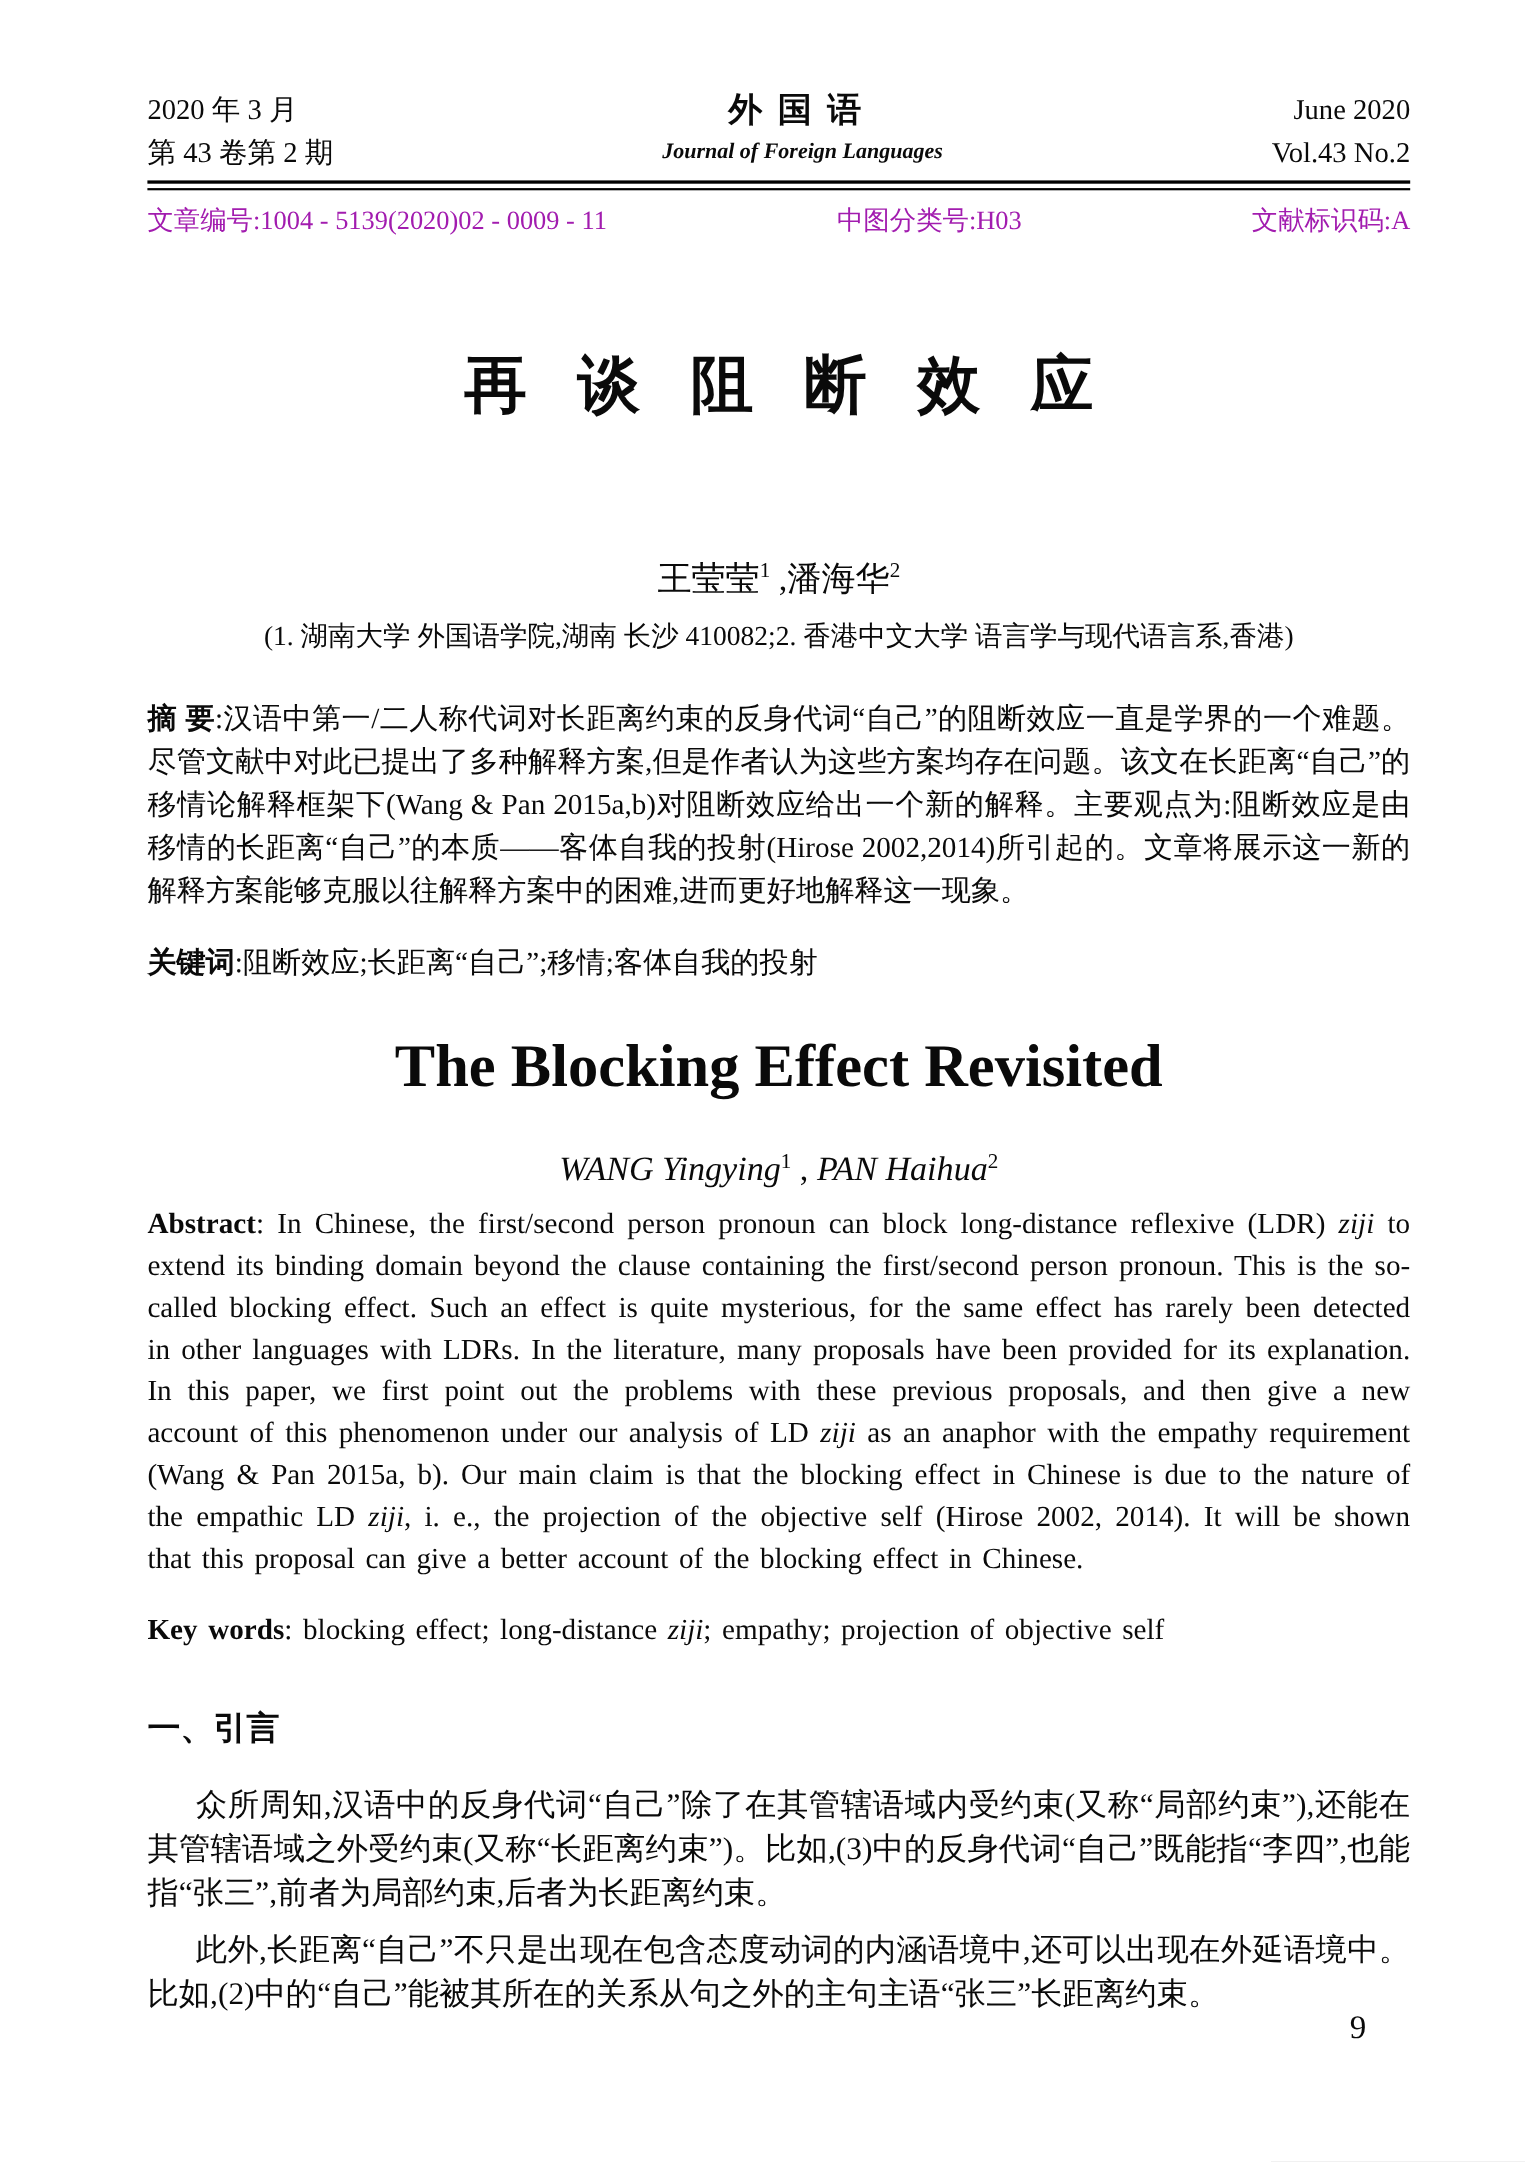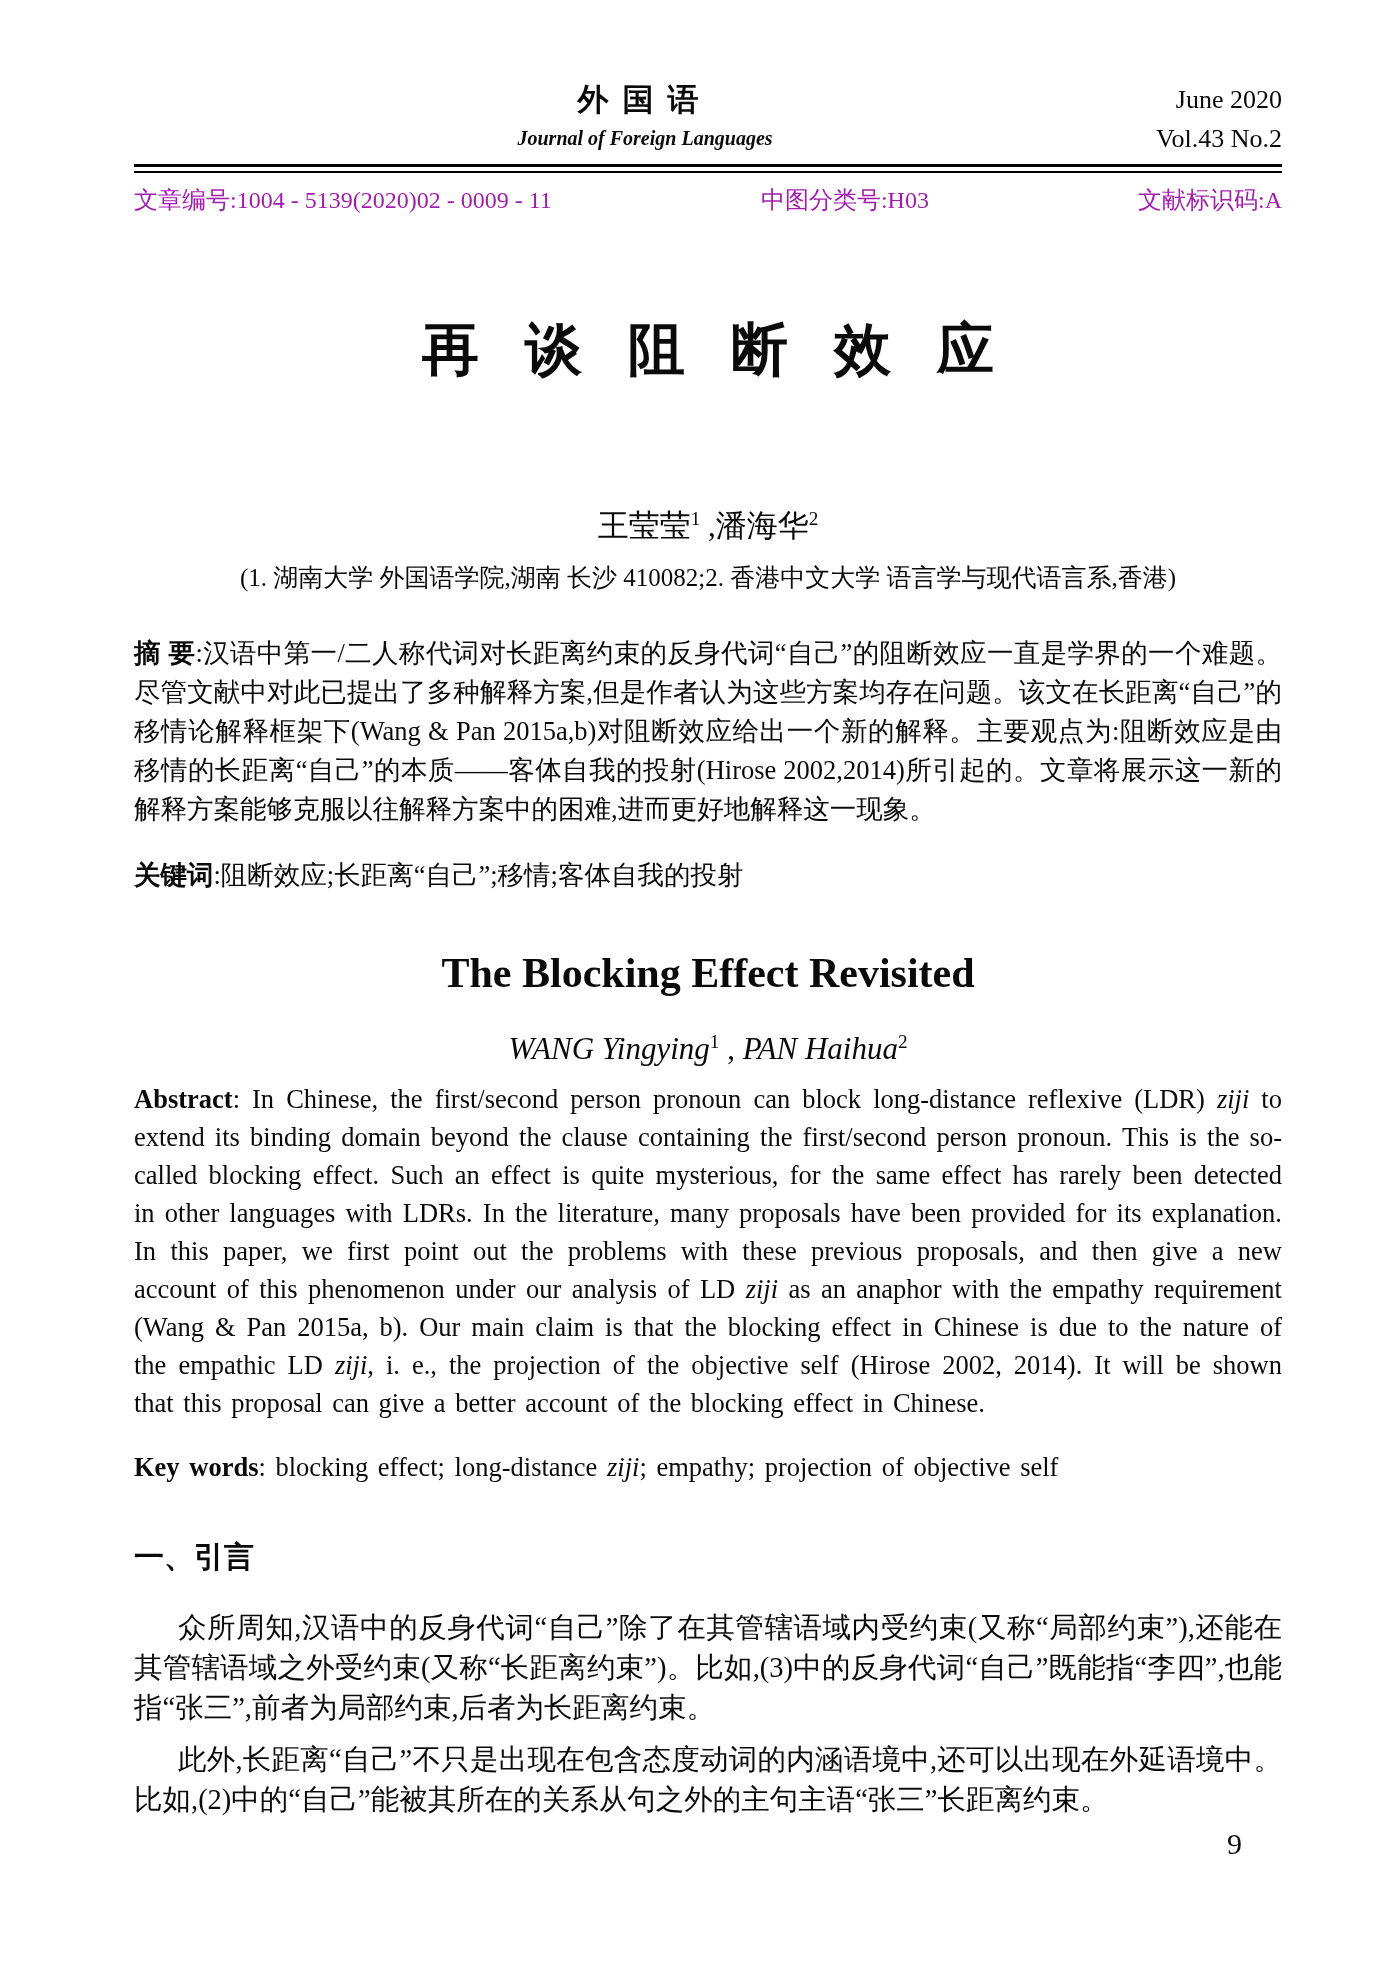--- a/index.html
+++ b/index.html
@@ -24,21 +24,21 @@
     margin-top:96px;text-align:center;font-size:57px;font-weight:700;
     font-family:"Liberation Sans","DejaVu Sans",sans-serif;
     letter-spacing:46px;text-indent:46px;white-space:nowrap;
   }
   .cn-authors{margin-top:116px;text-align:center;font-size:31px;}
   .cn-affiliation{margin-top:14px;text-align:center;font-size:25px;}
   .cn-abstract{margin-top:40px;font-size:26.5px;line-height:39px;text-align:justify;}
   .cn-keywords{font-size:26.5px;line-height:39px;margin-top:12px;}
   .cn-abstract .seg-b,.cn-keywords .seg-b{font-family:"Liberation Sans","DejaVu Sans",sans-serif;}
   
-  .en-title{margin-top:54px;text-align:center;font-size:42px;font-weight:700;}
+  .en-title{margin-top:42px;text-align:center;font-size:55px;font-weight:700;}
   .en-authors{margin-top:24px;text-align:center;font-size:31px;}
   .en-affiliation{margin-top:12px;text-align:center;font-size:25px;line-height:40px;
     font-family:"Liberation Sans","DejaVu Sans",sans-serif;}
   .en-abstract{margin-top:12px;font-size:26.5px;line-height:38px;text-align:justify;word-spacing:3px;}
   .en-keywords{font-size:26.5px;line-height:38px;word-spacing:3px;}
   
   .section-heading{margin-top:51px;font-size:30px;font-weight:700;
     font-family:"Liberation Sans","DejaVu Sans",sans-serif;}
   .body-para{margin:12px 0 0 0;font-size:28.5px;line-height:40px;text-align:justify;text-indent:44px;}
   .example-line{margin:4px 0 0 0;font-size:28.5px;line-height:40px;padding-left:28px;}
@@ -48,20 +48,24 @@
   .seg-i{font-style:italic;}
   .seg-sub{vertical-align:sub;font-size:0.62em;}
   .seg-sup{vertical-align:super;font-size:0.62em;}
 </style>
 </head>
 <body>
 
 <div class="page">
 
   <div class="journal-header">
+    <div class="jh-side">
+      <div>2020 年 3 月</div>
+      <div>第 43 卷第 2 期</div>
+    </div>
     <div class="jh-center">
       <div class="jh-center-cn">外国语</div>
       <div class="jh-center-en">Journal of Foreign Languages</div>
     </div>
     <div class="jh-side jh-right">
       <div>June 2020</div>
       <div>Vol.43 No.2</div>
     </div>
   </div>
 

